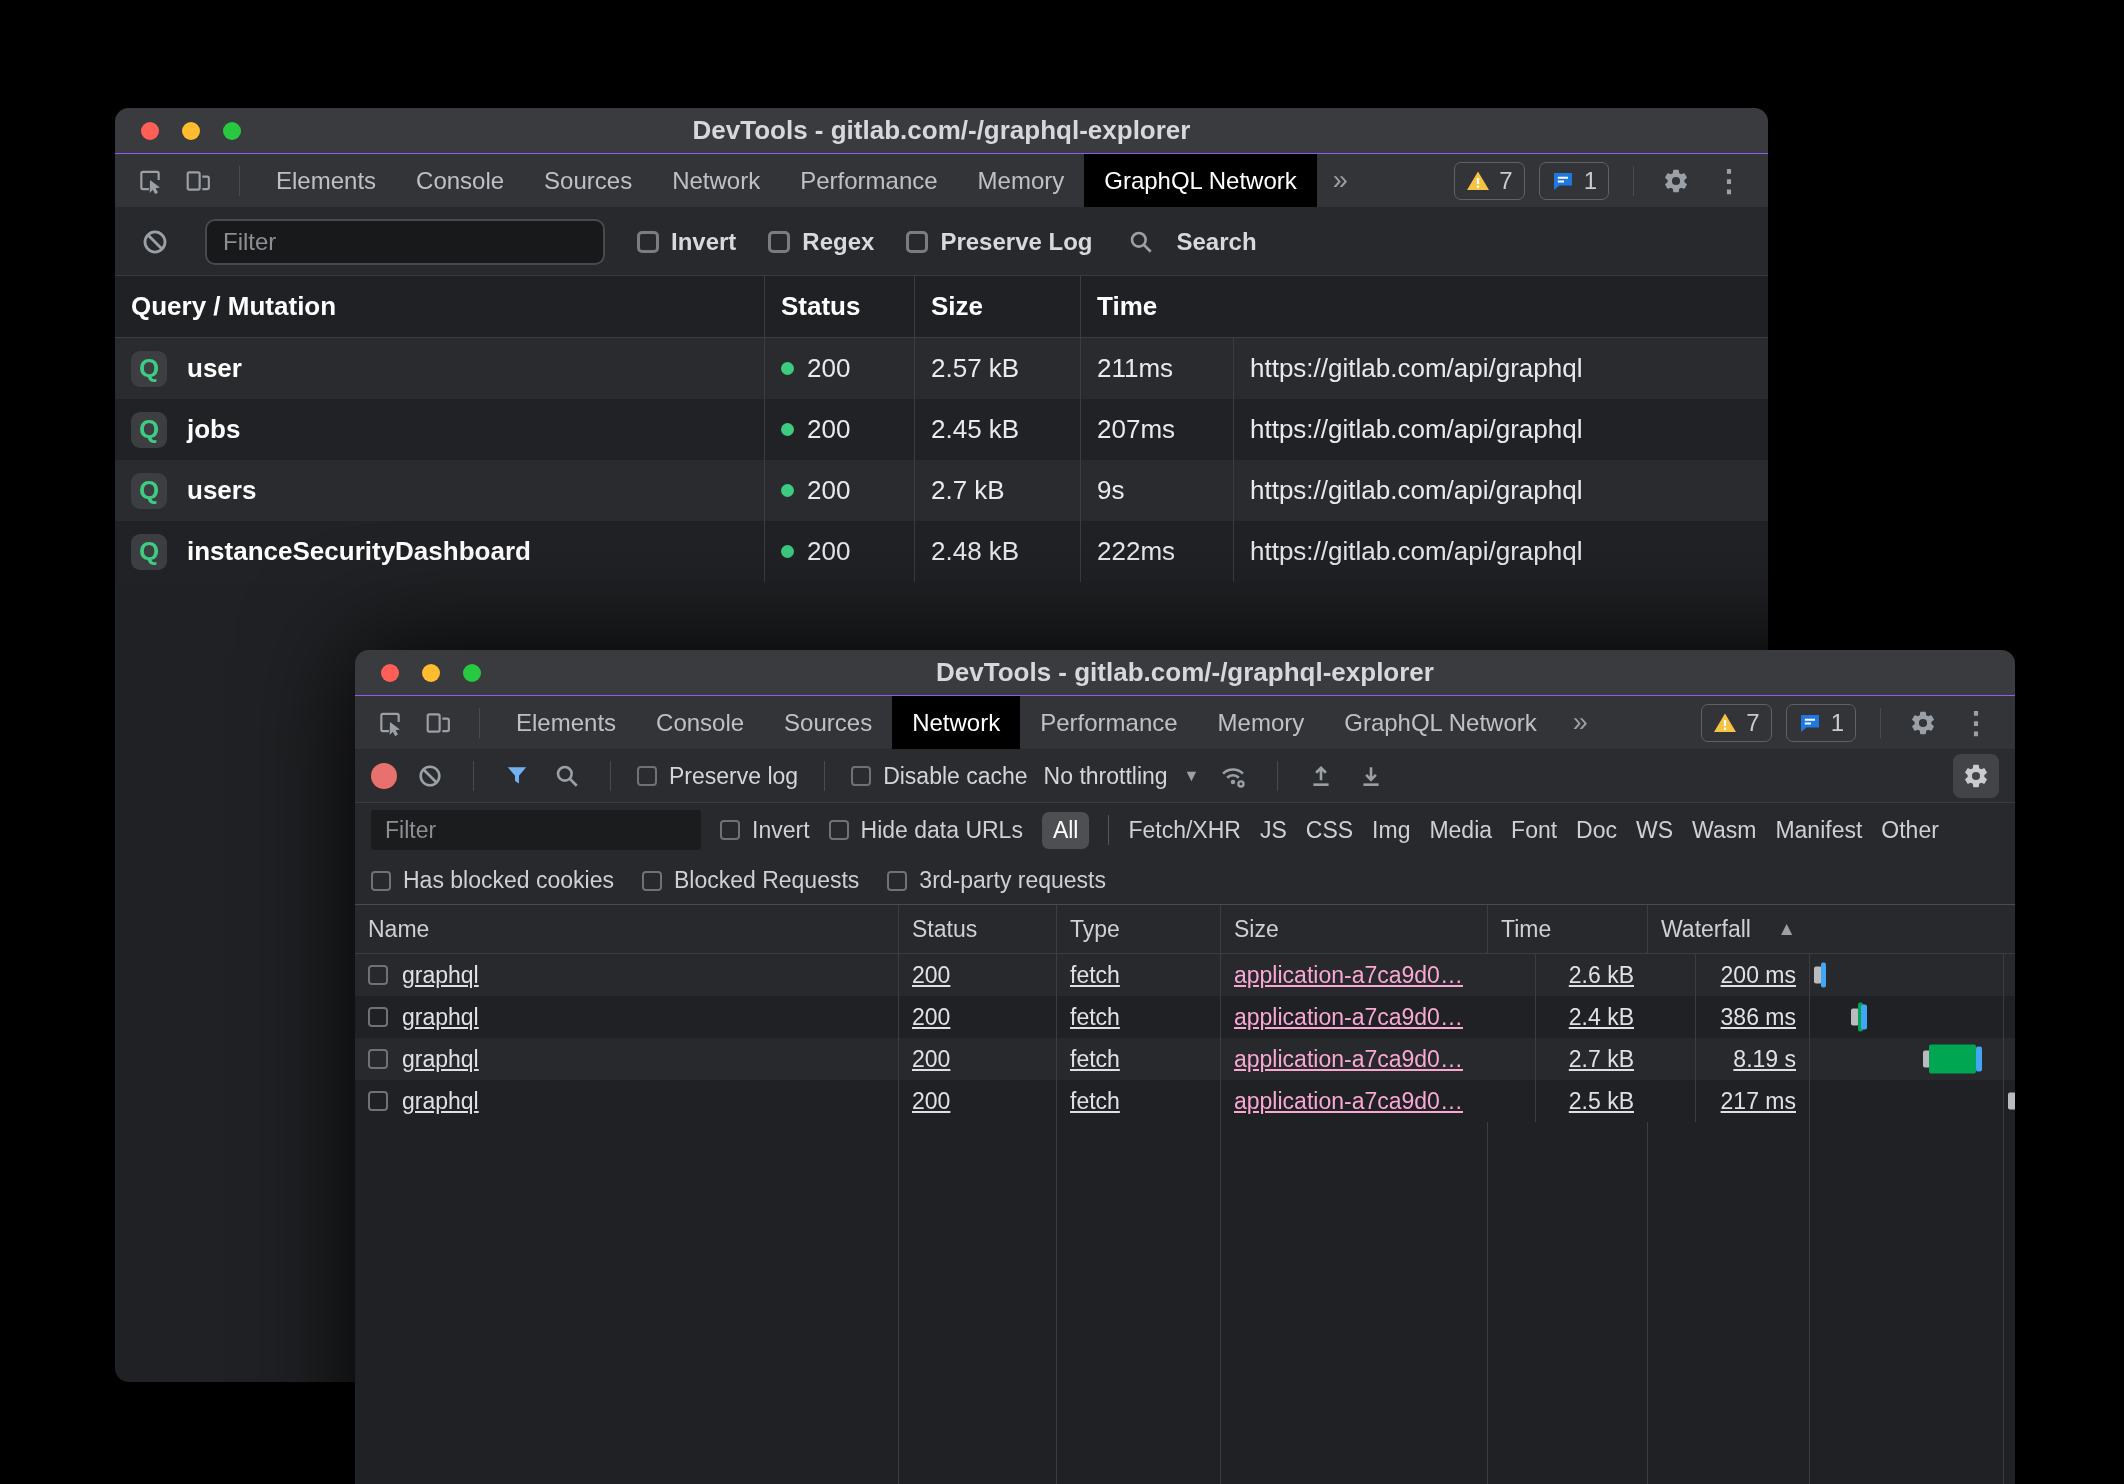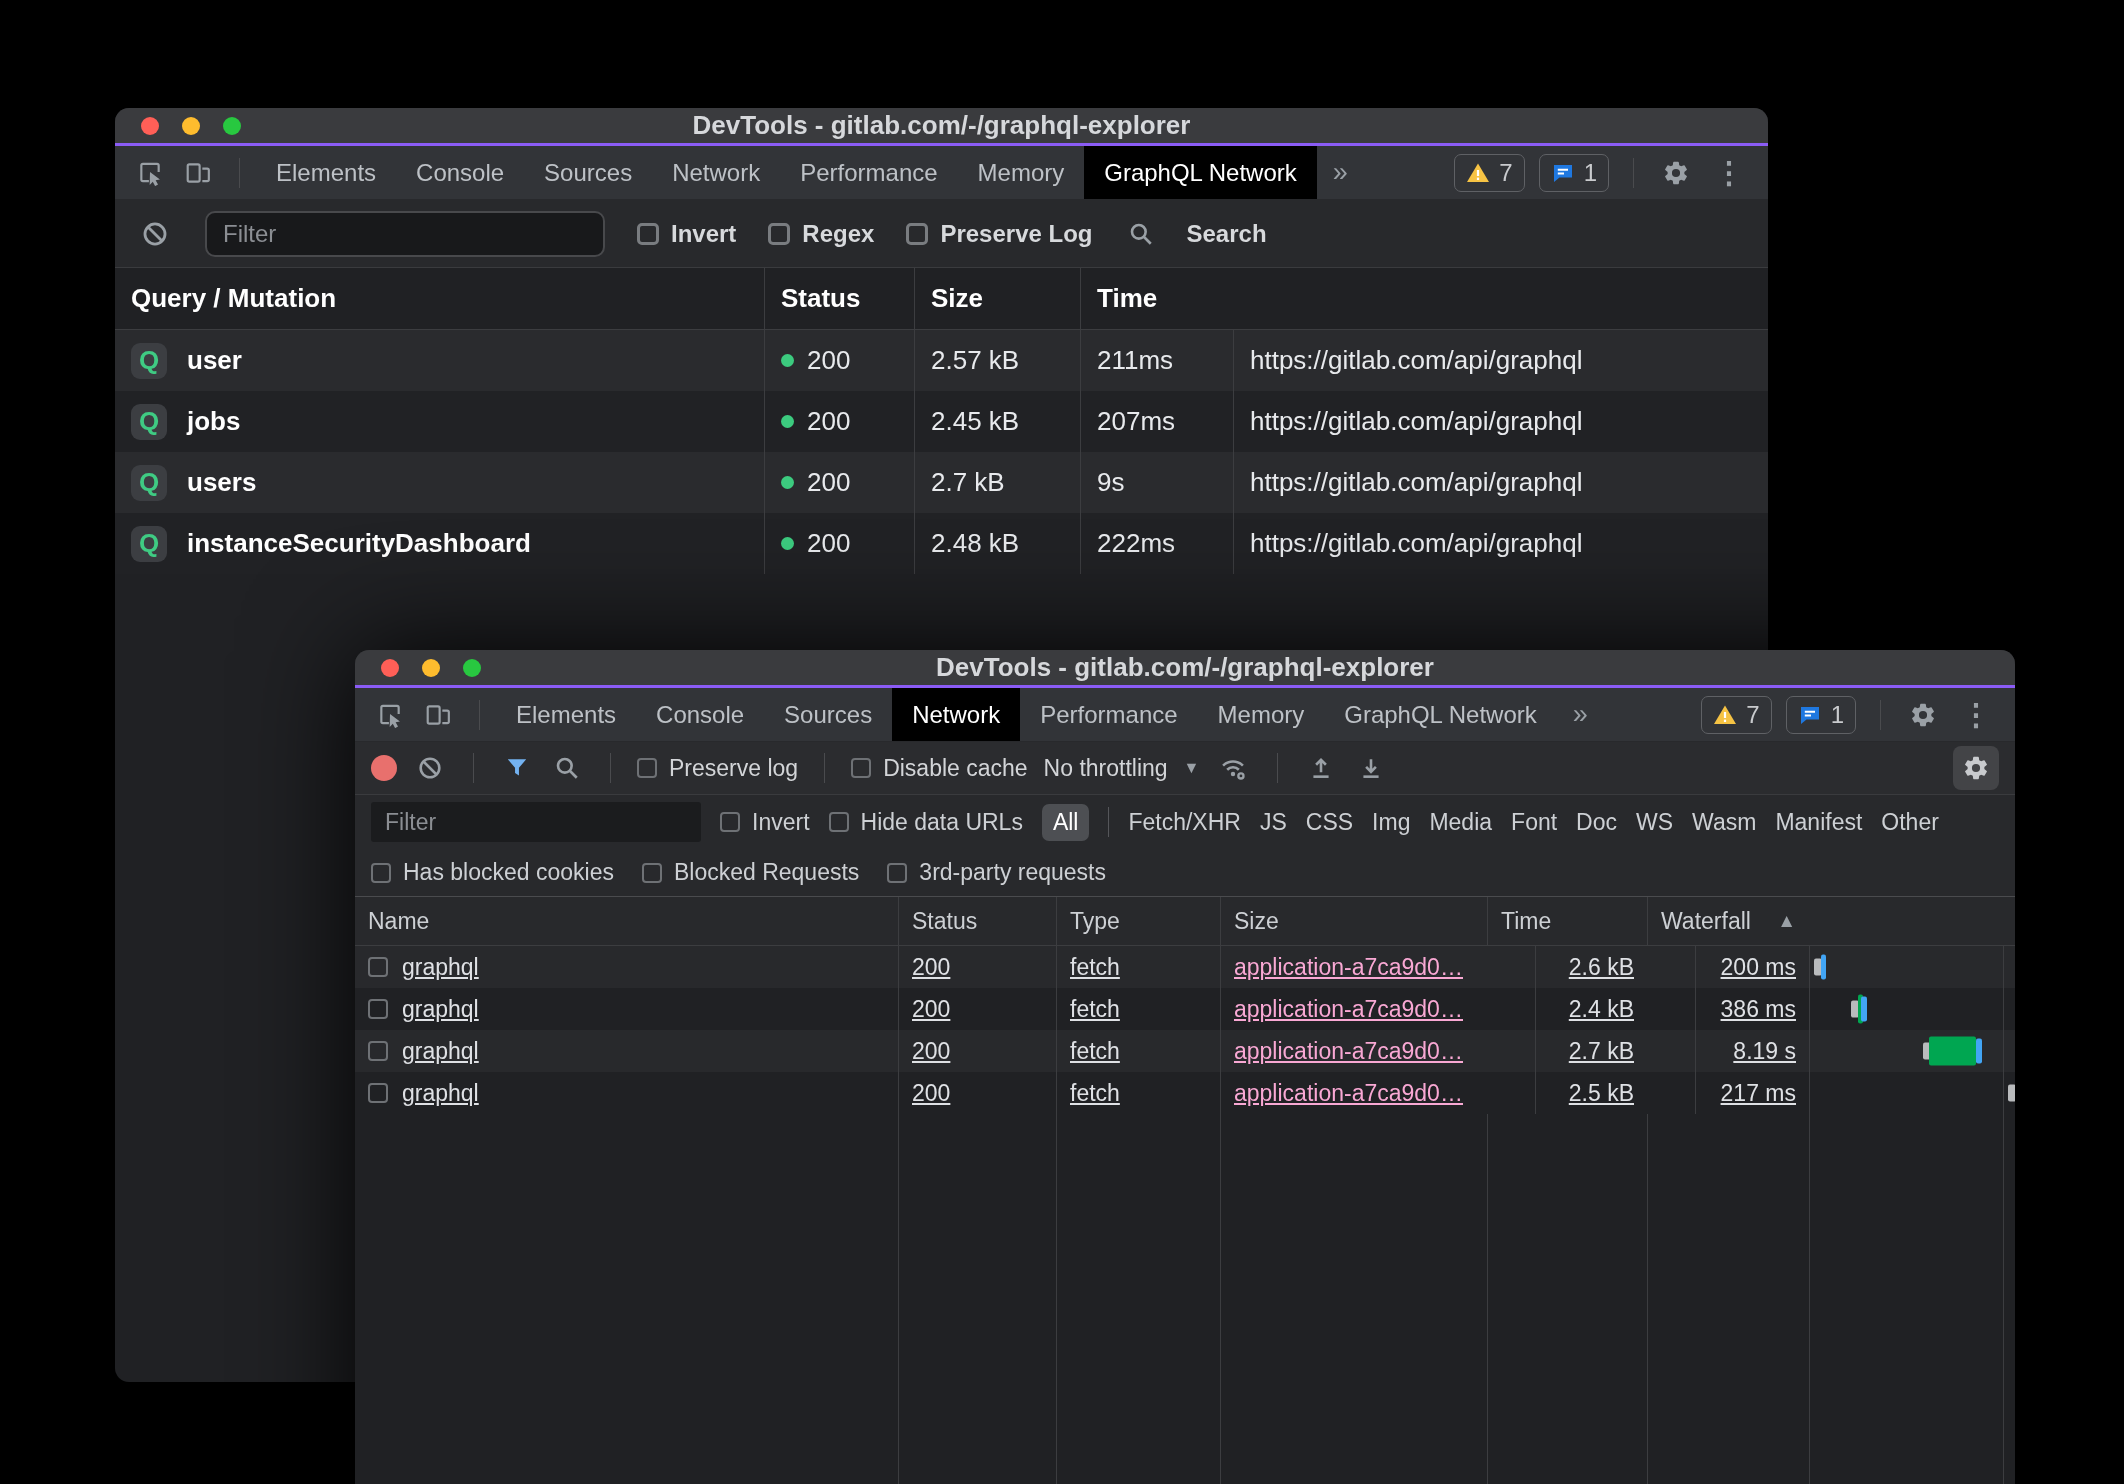--- a/index.html
+++ b/index.html
@@ -5,22 +5,22 @@
   *{margin:0;padding:0;box-sizing:border-box;}
   html,body{width:2124px;height:1484px;background:#000;overflow:hidden;
     font-family:"Liberation Sans",sans-serif;}
   .window{position:absolute;border-radius:14px;overflow:hidden;background:#202124;
     box-shadow:0 30px 90px rgba(0,0,0,.85);}
   #back-window{left:115px;top:108px;width:1653px;height:1274px;}
   #front-window{left:355px;top:650px;width:1660px;height:960px;
     box-shadow:0 0 110px rgba(0,0,0,.95);}
 
   
-  .titlebar{height:38px;background:#3a3b3e;display:flex;align-items:center;
-    justify-content:center;position:relative;border-bottom:3px solid #8b5cf6;}
+  .titlebar{height:46px;background:#3a3b3e;display:flex;align-items:center;
+    justify-content:center;position:relative;border-bottom:1px solid #8b5cf6;}
   .traffic{position:absolute;left:26px;top:0;height:100%;display:flex;align-items:center;gap:23px;}
   .tl{width:18px;height:18px;border-radius:50%;}
   .tl-close{background:#ff5f57;}.tl-min{background:#febc2e;}.tl-max{background:#28c840;}
   .title{font-size:26px;font-weight:bold;color:#d6d8db;}
 
   
   .tabbar{height:54px;background:#323438;display:flex;align-items:stretch;
     color:#bdc1c6;font-size:24px;border-bottom:1px solid #28292c;}
   .lefticons{display:flex;align-items:center;gap:14px;padding:0 6px 0 18px;}
   .icon-btn{display:flex;align-items:center;justify-content:center;color:#9aa0a6;padding:0 4px;}
@@ -37,21 +37,21 @@
   .cb-group{display:flex;align-items:center;gap:12px;white-space:nowrap;}
   .cb{width:22px;height:22px;border:3px solid #797c80;border-radius:5px;flex:0 0 auto;}
   .cb-sm{width:20px;height:20px;border:2.5px solid #6e7175;border-radius:4px;flex:0 0 auto;}
 
   
   .gql-filterbar{height:68px;background:#28292c;display:flex;align-items:center;gap:32px;
     padding:0 22px;border-bottom:1px solid #3a3b3e;font-size:24px;font-weight:bold;color:#d7d9dc;}
   .gql-filter-input{width:400px;height:46px;background:#18191b;border:2px solid #48494c;
     border-radius:10px;color:#d7d9dc;font-size:24px;padding:0 16px;font-family:inherit;outline:none;}
   .gql-filter-input::placeholder{color:#8b8e93;font-weight:normal;}
-  .search-group{display:flex;align-items:center;gap:28px;}
+  .search-group{display:flex;align-items:center;gap:18px;}
   .gql-grid{display:grid;grid-template-columns:649px 150px 166px 153px 1fr;}
   .gql-head{height:62px;background:#202124;font-weight:bold;color:#fff;
     border-bottom:1px solid #3c3d40;font-size:26px;}
   .gql-head>div{display:flex;align-items:center;padding-left:16px;}
   .gql-head>div+div,.gql-row>div+div{border-left:1px solid #3c3d40;}
   .gql-row{height:61px;font-size:26px;color:#e8eaed;}
   .gql-row>div{display:flex;align-items:center;padding-left:16px;overflow:hidden;}
   .gql-row.odd{background:#2a2b2e;}
   .gql-row.even{background:#212225;}
   .qbadge{width:36px;height:36px;border-radius:9px;background:#3c3e42;color:#3fcb83;

